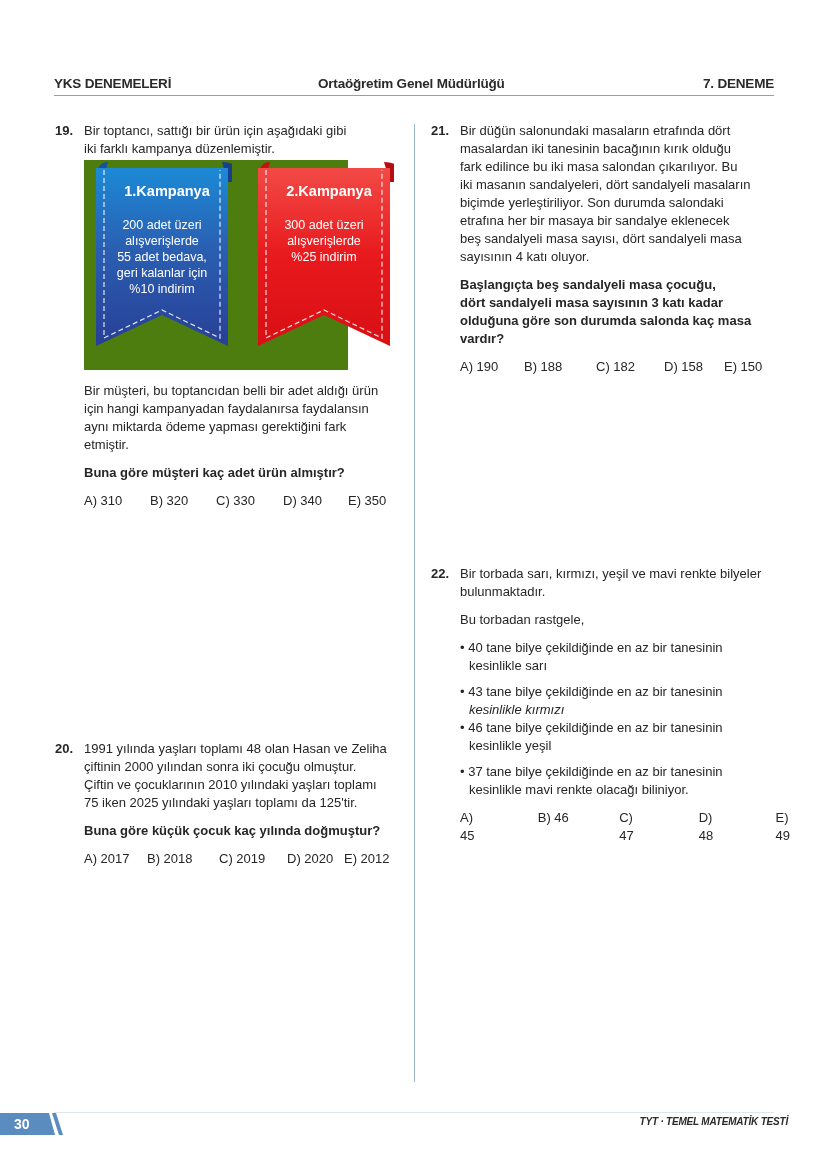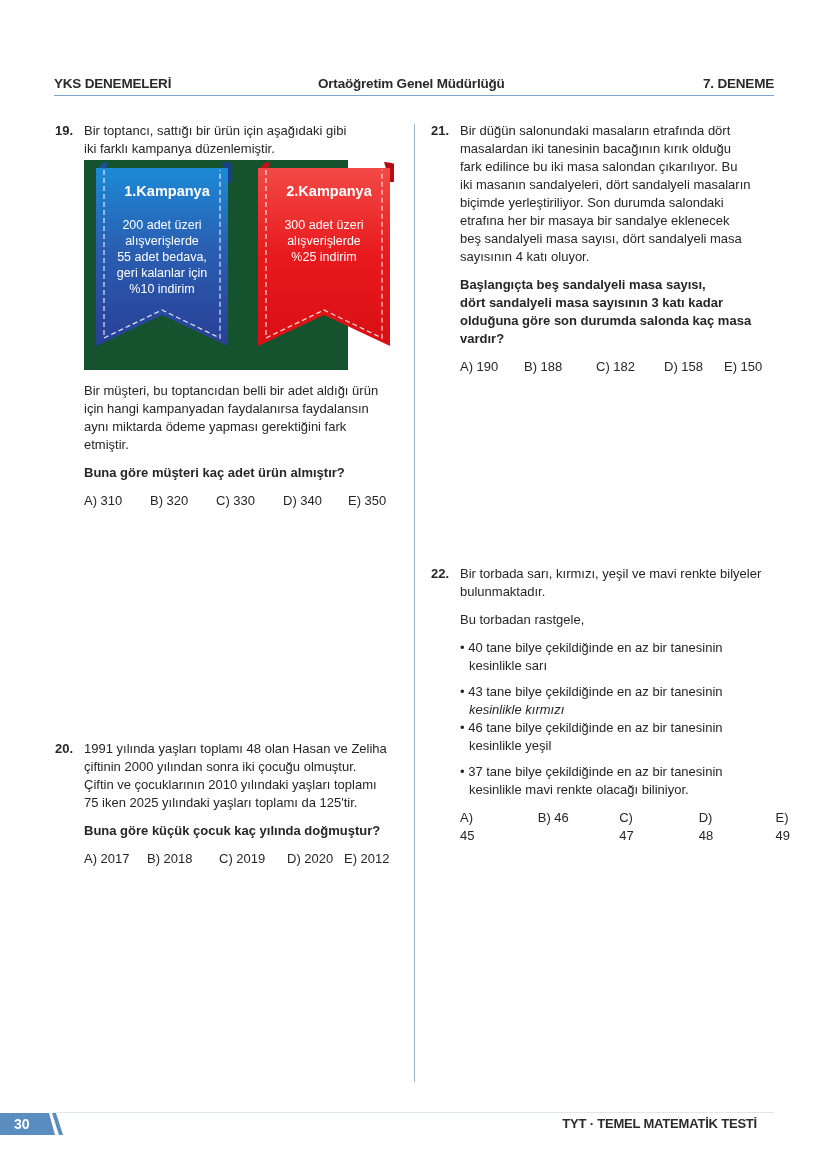--- a/index.html
+++ b/index.html
@@ -16,30 +16,30 @@
 
     .q { position: absolute; font-size: 13px; line-height: 18px; color: #262626; }
     .q .num { position: absolute; left: -29px; top: 0; font-weight: bold; }
     .q p { margin: 0; }
     .q .bold { font-weight: bold; }
     .q .u { text-decoration: underline; }
     .opts { display: flex; font-size: 13px; }
     .opts span { display: inline-block; }
 
     
-    .figure { position: absolute; left: 84px; top: 160px; width: 264px; height: 210px; background: #14532d; }
+    .figure { position: absolute; left: 84px; top: 160px; width: 264px; height: 210px; background: #4d7c0f; }
     .ribbon { position: absolute; top: 0; width: 140px; height: 188px; }
     .ribbon svg { position: absolute; left: 0; top: 0; }
     .rib-title { position: absolute; top: 23px; width: 100%; text-align: center; font-weight: bold; font-size: 14.5px; color: #ffffff; }
     .rib-body { position: absolute; top: 57px; width: 100%; text-align: center; font-size: 12.5px; line-height: 16px; color: #ffffff; }
 
     .footer-line { position: absolute; left: 54px; top: 1112px; width: 720px; height: 1px; background: #dfe6ec; }
     .page-tab { position: absolute; left: 0; top: 1113px; width: 64px; height: 22px; }
     .page-num { position: absolute; left: 14px; top: 1116px; font-size: 14px; font-weight: bold; color: #ffffff; }
-    .footer-title { position: absolute; right: 71px; top: 1116px; font-size: 13px; font-weight: bold; color: #2a2a2a; letter-spacing: -0.2px; }
+    .footer-title { position: absolute; right: 40px; top: 1116px; font-size: 10px; font-weight: bold; color: #2a2a2a; letter-spacing: -0.2px; font-style: italic; }
   </style>
 </head>
 <body>
 
 <div class="header">
   <span class="h-left">YKS DENEMELERİ</span>
   <span class="h-center">Ortaöğretim Genel Müdürlüğü</span>
   <span class="h-right">7. DENEME</span>
 </div>
 
@@ -135,21 +135,21 @@
   <span class="num">21.</span>
   <p>Bir düğün salonundaki masaların etrafında dört</p>
   <p>masalardan iki tanesinin bacağının kırık olduğu</p>
   <p>fark edilince bu iki masa salondan çıkarılıyor. Bu</p>
   <p>iki masanın sandalyeleri, dört sandalyeli masaların</p>
   <p>biçimde yerleştiriliyor. Son durumda salondaki</p>
   <p>etrafına her bir masaya bir sandalye eklenecek</p>
   <p>beş sandalyeli masa sayısı, dört sandalyeli masa</p>
   <p>sayısının 4 katı oluyor.</p>
   <div style="margin-top:10px;">
-    <p class="bold">Başlangıçta beş sandalyeli masa sayısı,</p>
+    <p class="bold">Başlangıçta beş sandalyeli masa çocuğu,</p>
     <p class="bold">dört sandalyeli masa sayısının 3 katı kadar</p>
     <p class="bold">olduğuna göre son durumda salonda kaç masa</p>
     <p class="bold">vardır?</p>
   </div>
   <div class="opts" style="margin-top:10px;">
     <span style="width:64px;">A) 190</span>
     <span style="width:72px;">B) 188</span>
     <span style="width:68px;">C) 182</span>
     <span style="width:60px;">D) 158</span>
     <span>E) 150</span>

